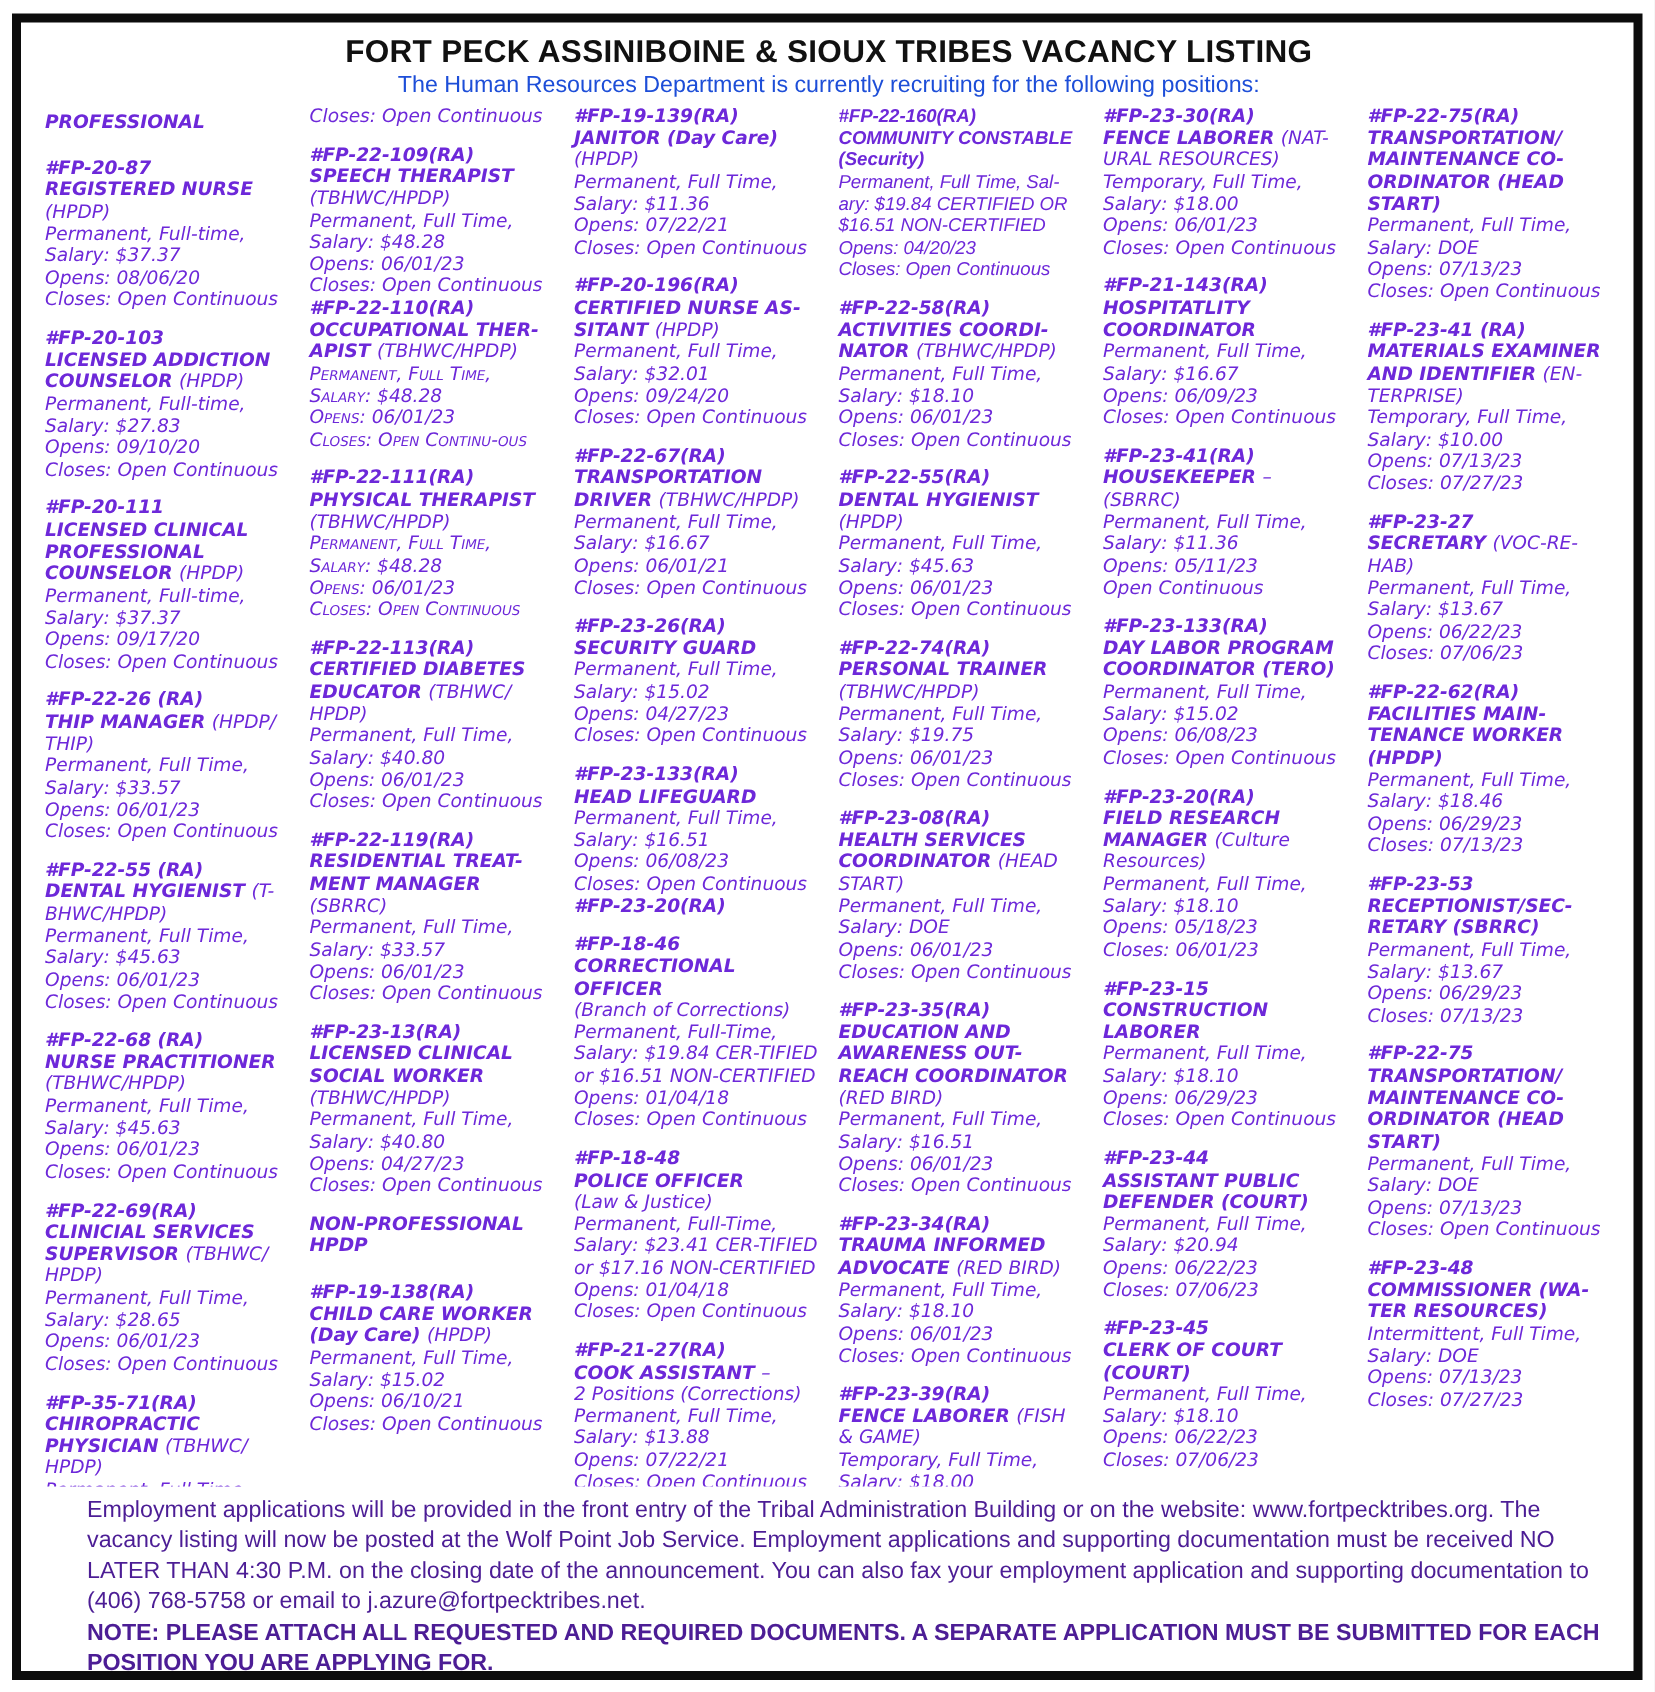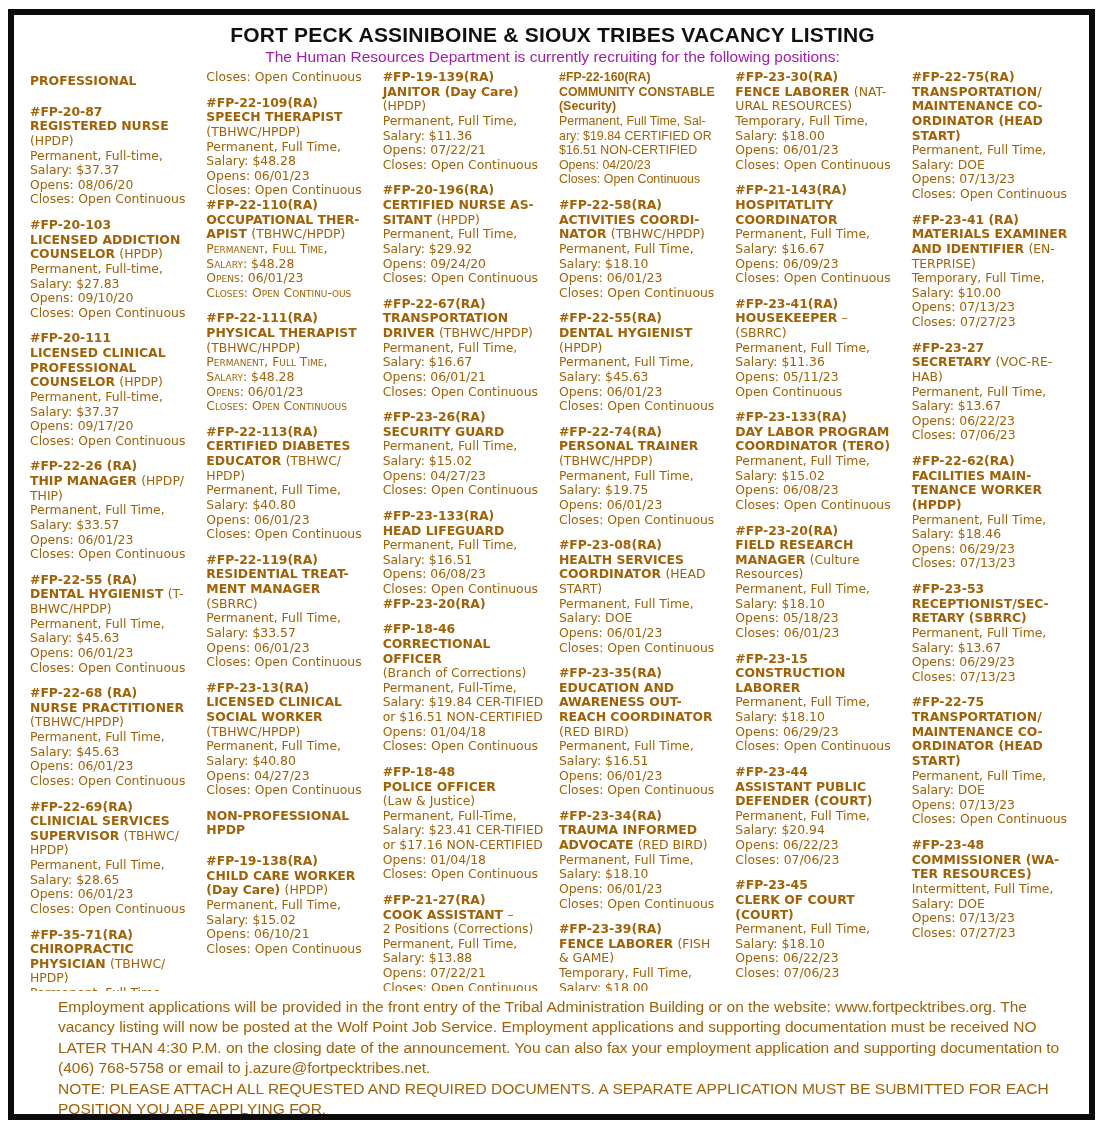--- a/index.html
+++ b/index.html
@@ -1,33 +1,33 @@
 <!DOCTYPE html>
 <html><head>
 <meta charset="utf-8">
 <style>
   html,body{margin:0;padding:0;background:#e8e8e8;}
   .page{width:1103px;height:1128px;box-sizing:border-box;background:#fff;padding:9px 8px 8px 8px;margin:0 auto;}
   .frame{border:6px solid #0c0c0c;height:100%;box-sizing:border-box;background:#fff;padding:6px 14px 4px 16px;overflow:hidden;}
   .doc-title{font-family:"Liberation Sans",sans-serif;font-weight:bold;font-size:21px;color:#111;text-align:center;margin:2px 0 0 0;letter-spacing:.2px;}
-  .doc-subtitle{font-family:"Liberation Sans",sans-serif;font-size:15.5px;color:#a21caf;text-align:center;margin:1px 0 4px 0;}
+  .doc-subtitle{font-family:"Liberation Sans",sans-serif;font-size:15.5px;color:#1d4ed8;text-align:center;margin:1px 0 4px 0;}
   .cols{display:flex;gap:13px;height:921px;overflow:hidden;}
-  .col{flex:1 1 0;min-width:0;color:#a16207;}
+  .col{flex:1 1 0;min-width:0;color:#6d28d9;font-style:italic;}
   .sec{font-family:"DejaVu Sans",sans-serif;font-weight:bold;font-size:12.4px;line-height:1.18;margin:4px 0 16px 0;}
   .job{margin:0 0 11px 0;font-family:"DejaVu Sans",sans-serif;}
   .job.tight{margin-top:-11px;}
   .job.alt, .job.alt *{font-family:"Liberation Sans",sans-serif;}
   .jid{font-weight:bold;font-size:12.4px;line-height:1.18;}
   .jname{font-weight:bold;font-size:12.4px;line-height:1.18;}
   .jname .qual{font-weight:normal;}
   .jline{font-size:12.4px;line-height:1.18;}
   .jline.smallcaps{font-variant:small-caps;}
-  .footer{font-family:"Liberation Sans",sans-serif;color:#a16207;font-size:15.5px;line-height:1.32;padding:6px 2px 0 28px;}
+  .footer{font-family:"Liberation Sans",sans-serif;color:#4c1d95;font-size:15.5px;line-height:1.32;padding:6px 2px 0 28px;}
   .footer .body{margin:0;}
-  .footer .note{margin:0;font-weight:normal;}
+  .footer .note{margin:0;font-weight:bold;}
 </style>
 </head>
 <body>
 
 <div class="page">
   <div class="frame">
     <h1 class="doc-title">FORT PECK ASSINIBOINE &amp; SIOUX TRIBES VACANCY LISTING</h1>
     <p class="doc-subtitle">The Human Resources Department is currently recruiting for the following positions:</p>
     <div class="cols">
         <div class="col">
@@ -162,21 +162,21 @@
             <div class="jname"><span>JANITOR (Day Care)</span> <span class="qual">(HPDP)</span></div>
             <div class="jline">Permanent, Full Time,</div>
             <div class="jline">Salary: $11.36</div>
             <div class="jline">Opens: 07/22/21</div>
             <div class="jline">Closes: Open Continuous</div>
           </div>
           <div class="job">
             <div class="jid">#FP-20-196(RA)</div>
             <div class="jname"><span>CERTIFIED NURSE AS-SITANT</span> <span class="qual">(HPDP)</span></div>
             <div class="jline">Permanent, Full Time,</div>
-            <div class="jline">Salary: $29.92</div>
+            <div class="jline">Salary: $32.01</div>
             <div class="jline">Opens: 09/24/20</div>
             <div class="jline">Closes: Open Continuous</div>
           </div>
           <div class="job">
             <div class="jid">#FP-22-67(RA)</div>
             <div class="jname"><span>TRANSPORTATION DRIVER</span> <span class="qual">(TBHWC/HPDP)</span></div>
             <div class="jline">Permanent, Full Time,</div>
             <div class="jline">Salary: $16.67</div>
             <div class="jline">Opens: 06/01/21</div>
             <div class="jline">Closes: Open Continuous</div>

